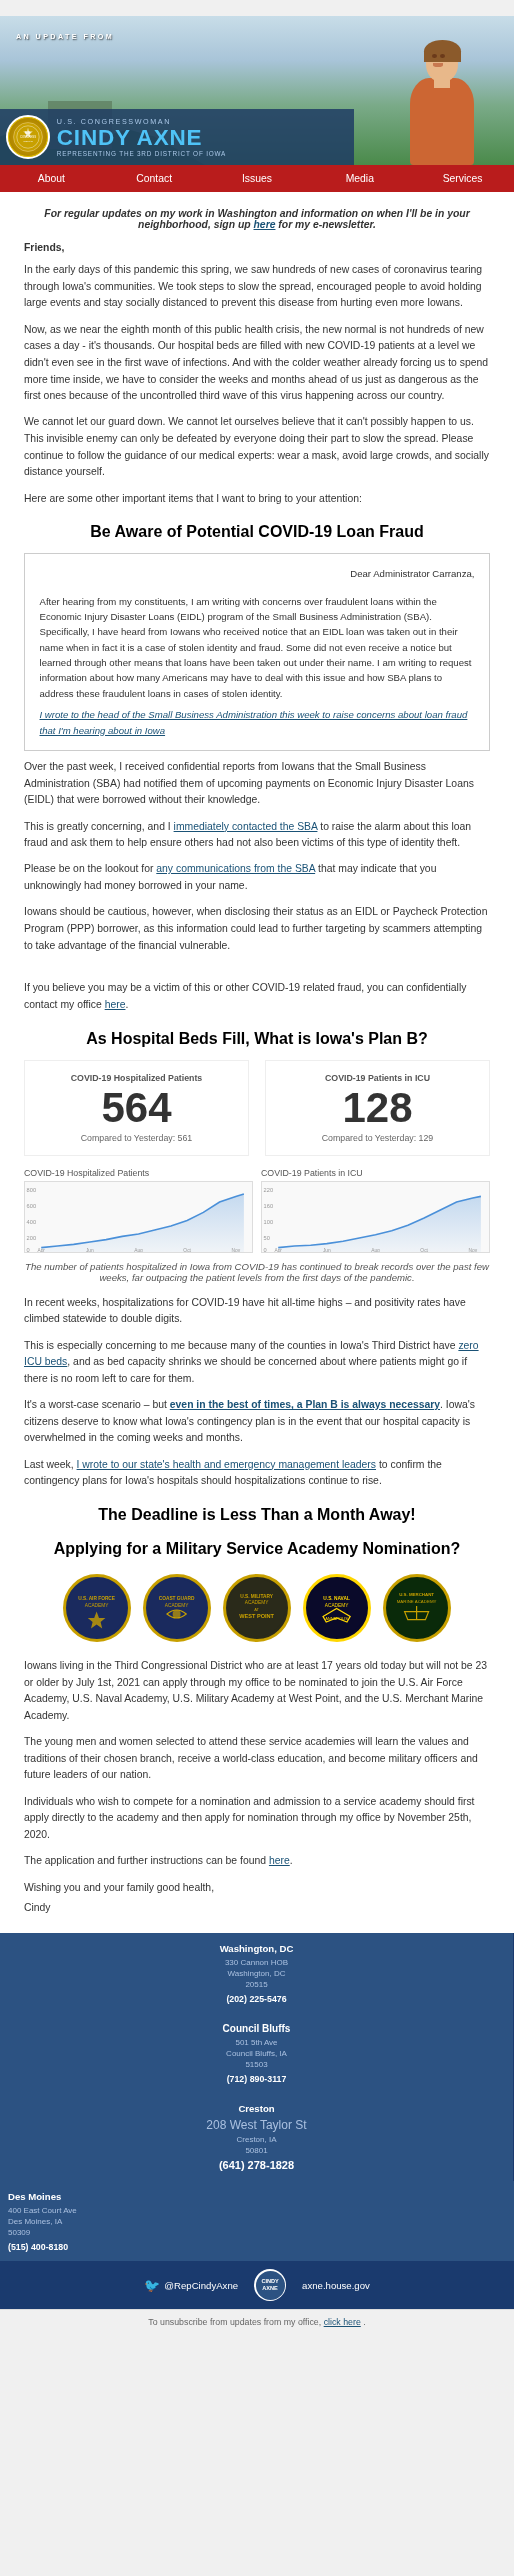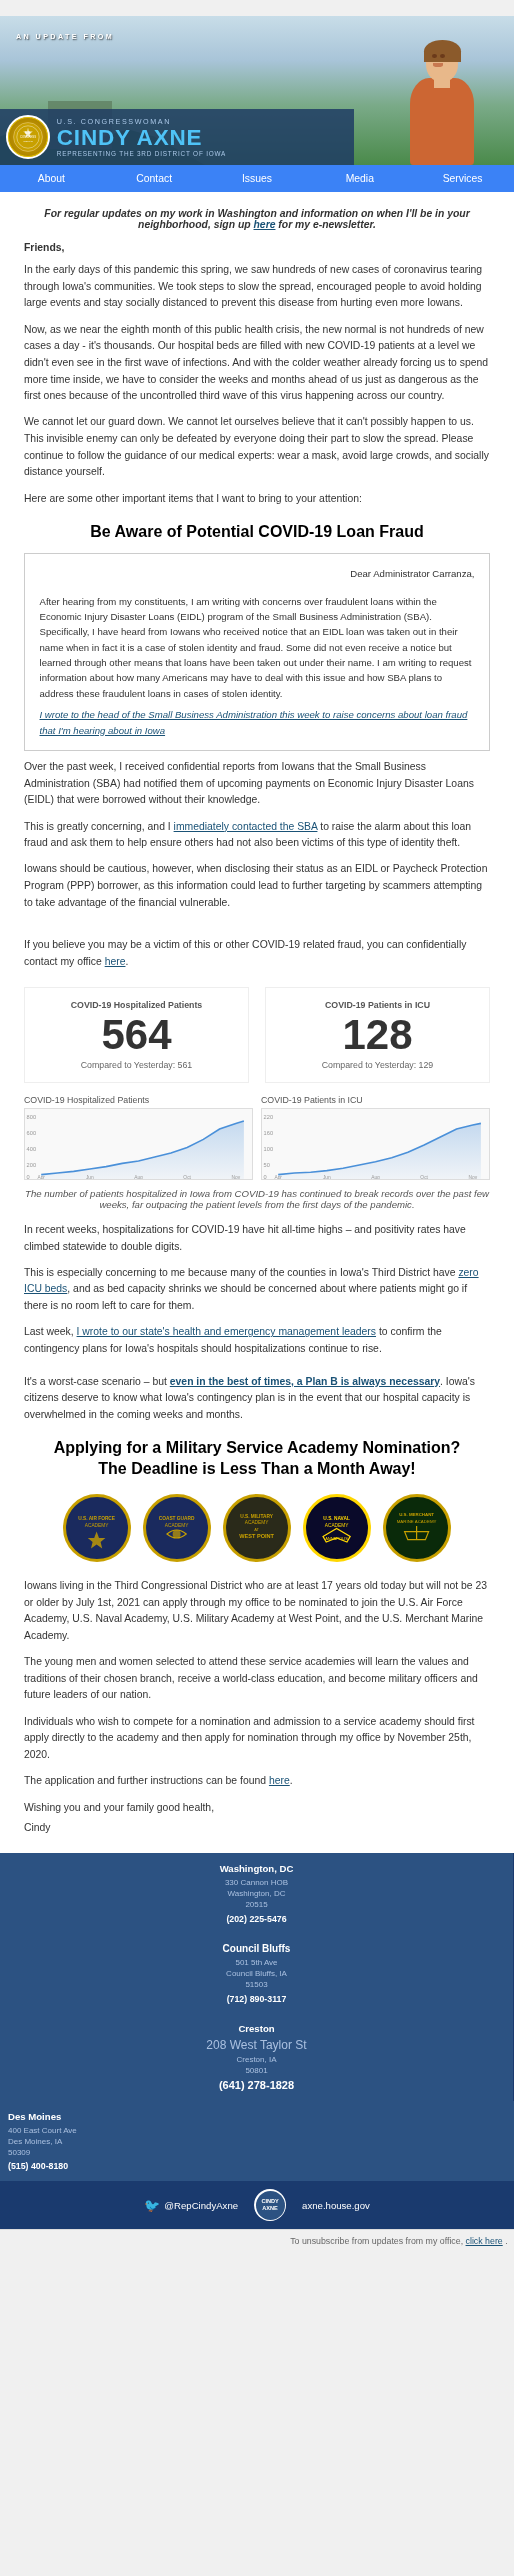--- a/index.html
+++ b/index.html
@@ -60,21 +60,21 @@
         <div style="position:absolute; top:40px; left:28px; width:16px; height:12px; background:#e8b88a; z-index:2;"></div>
 
         <div style="position:absolute; top:17.7px; left:26px; width:4.8px; height:4px; background:#6b3a1a; border-radius:50%; z-index:4;"></div>
         <div style="position:absolute; top:17.7px; left:34px; width:4.8px; height:4px; background:#6b3a1a; border-radius:50%; z-index:4;"></div>
         <div style="position:absolute; top:27px; left:27px; width:9.6px; height:4px; background:#c87850; border-radius:0 0 50% 50%; z-index:4;"></div>
       </div>
     </div>
   </div>
 </div>
 
-<nav style="background:#3b82f6; display:flex; width:100%;">
+<nav style="background:#b91c1c; display:flex; width:100%;">
   <a style="flex:1; text-align:center; color:#fff; padding:8px 4px; font-size:10.4px; text-decoration:none;">About</a>
   <a style="flex:1; text-align:center; color:#fff; padding:8px 4px; font-size:10.4px; text-decoration:none;">Contact</a>
   <a style="flex:1; text-align:center; color:#fff; padding:8px 4px; font-size:10.4px; text-decoration:none;">Issues</a>
   <a style="flex:1; text-align:center; color:#fff; padding:8px 4px; font-size:10.4px; text-decoration:none;">Media</a>
   <a style="flex:1; text-align:center; color:#fff; padding:8px 4px; font-size:10.4px; text-decoration:none;">Services</a>
 </nav>
 
 <div style="background:#fff; padding:16px 24px;">
 
   <p style="font-size:10.4px; margin-bottom:11.2px; text-align:center; font-style:italic; font-weight:bold;">
@@ -93,25 +93,27 @@
   <div style="border:0.8px solid #ccc; padding:12px 14.5px; margin:8px 0; font-size:9.6px; line-height:1.6; color:#333;">
     <p style="margin-bottom:12px;text-align:right;">Dear Administrator Carranza,</p>
     <p style="margin-bottom:6.4px;">After hearing from my constituents, I am writing with concerns over fraudulent loans within the Economic Injury Disaster Loans (EIDL) program of the Small Business Administration (SBA). Specifically, I have heard from Iowans who received notice that an EIDL loan was taken out in their name when in fact it is a case of stolen identity and fraud. Some did not even receive a notice but learned through other means that loans have been taken out under their name. I am writing to request information about how many Americans may have to deal with this issue and how SBA plans to address these fraudulent loans in cases of stolen identity.</p>
     <a href="#" style="color:#1a5276; font-style:italic; display:block; margin-top:6.4px; font-size:9.6px;">I wrote to the head of the Small Business Administration this week to raise concerns about loan fraud that I'm hearing about in Iowa</a>
   </div>
 
   <p style="font-size:10.4px; line-height:1.6; margin-bottom:9.6px;">Over the past week, I received confidential reports from Iowans that the Small Business Administration (SBA) had notified them of upcoming payments on Economic Injury Disaster Loans (EIDL) that were borrowed without their knowledge.</p>
 
   <p style="font-size:10.4px; line-height:1.6; margin-bottom:9.6px;">This is greatly concerning, and I <a href="#" style="color:#1a5276;">immediately contacted the SBA</a> to raise the alarm about this loan fraud and ask them to help ensure others had not also been victims of this type of identity theft.</p>
 
+  <p style="font-size:10.4px; line-height:1.6; margin-bottom:9.6px;">Please be on the lookout for <a href="#" style="color:#1a5276;">any communications from the SBA</a> that may indicate that you unknowingly had money borrowed in your name.</p>
 
   <p style="font-size:10.4px; line-height:1.6; margin-bottom:26px;">Iowans should be cautious, however, when disclosing their status as an EIDL or Paycheck Protection Program (PPP) borrower, as this information could lead to further targeting by scammers attempting to take advantage of the financial vulnerable.</p>
 
   <p style="font-size:10.4px; line-height:1.6; margin-bottom:16px;">If you believe you may be a victim of this or other COVID-19 related fraud, you can confidentially contact my office <a href="#" style="color:#1a5276;">here</a>.</p>
 
+  <h2 style="font-size:16px; font-weight:bold; text-align:center; margin:16px 0 12px; color:#000;">As Hospital Beds Fill, What is Iowa's Plan B?</h2>
 
   <div style="display:flex; gap:16px; margin:12px 0;">
     <div style="flex:1; text-align:center; padding:12px; border:0.8px solid #eee;">
       <div style="font-size:8.8px; color:#555; margin-bottom:4px; font-weight:bold;">COVID-19 Hospitalized Patients</div>
       <div style="font-size:42px; font-weight:bold; color:#333; line-height:1;">564</div>
       <div style="font-size:8.8px; color:#666; margin-top:4px;">Compared to Yesterday: 561</div>
     </div>
     <div style="flex:1; text-align:center; padding:12px; border:0.8px solid #eee;">
       <div style="font-size:8.8px; color:#555; margin-bottom:4px; font-weight:bold;">COVID-19 Patients in ICU</div>
       <div style="font-size:42px; font-weight:bold; color:#333; line-height:1;">128</div>
@@ -174,26 +176,26 @@
       </div>
     </div>
   </div>
 
   <p style="font-size:9.6px; text-align:center; font-style:italic; color:#555; margin:8px 0 12px;">The number of patients hospitalized in Iowa from COVID-19 has continued to break records over the past few weeks, far outpacing the patient levels from the first days of the pandemic.</p>
 
   <p style="font-size:10.4px; line-height:1.6; margin-bottom:9.6px;">In recent weeks, hospitalizations for COVID-19 have hit all-time highs – and positivity rates have climbed statewide to double digits.</p>
 
   <p style="font-size:10.4px; line-height:1.6; margin-bottom:9.6px;">This is especially concerning to me because many of the counties in Iowa's Third District have <a href="#" style="color:#1a5276;">zero ICU beds</a>, and as bed capacity shrinks we should be concerned about where patients might go if there is no room left to care for them.</p>
 
+  <p style="font-size:10.4px; line-height:1.6; margin-bottom:9.6px;">It's a worst-case scenario – but <strong><a href="#" style="color:#1a5276;">even in the best of times, a Plan B is always necessary</a></strong>. Iowa's citizens deserve to know what Iowa's contingency plan is in the event that our hospital capacity is overwhelmed in the coming weeks and months.</p>
+
   <p style="font-size:10.4px; line-height:1.6; margin-bottom:16px;">Last week, <a href="#" style="color:#1a5276;">I wrote to our state's health and emergency management leaders</a> to confirm the contingency plans for Iowa's hospitals should hospitalizations continue to rise.</p>
 
-  <p style="font-size:10.4px; line-height:1.6; margin-bottom:9.6px;">It's a worst-case scenario – but <strong><a href="#" style="color:#1a5276;">even in the best of times, a Plan B is always necessary</a></strong>. Iowa's citizens deserve to know what Iowa's contingency plan is in the event that our hospital capacity is overwhelmed in the coming weeks and months.</p>
-
+  <h2 style="font-size:16px; font-weight:bold; text-align:center; margin:0 0 12px; color:#000;">The Deadline is Less Than a Month Away!</h2>
   <h2 style="font-size:16px; font-weight:bold; text-align:center; margin:16px 0 2.4px; color:#000;">Applying for a Military Service Academy Nomination?</h2>
-  <h2 style="font-size:16px; font-weight:bold; text-align:center; margin:0 0 12px; color:#000;">The Deadline is Less Than a Month Away!</h2>
 
   <div style="display:flex; justify-content:center; gap:12px; margin:16px 0; flex-wrap:wrap;">
 
     <div style="width:68px; height:68px; border-radius:50%; background:#1a2a5e; border:3.2px solid #c8a000; display:flex; align-items:center; justify-content:center; overflow:hidden;">
       <svg width="60" height="60" viewBox="0 0 75 75" style="font-size:14px">
         <circle cx="37" cy="37" r="36" fill="#1a2a5e"></circle>
         <text x="37" y="28" text-anchor="middle" font-size="6" fill="#c8a000" font-weight="bold">U.S. AIR FORCE</text>
         <text x="37" y="36" text-anchor="middle" font-size="6" fill="#c8a000">ACADEMY</text>
         <polygon points="37,42 40,50 48,50 42,55 44,63 37,58 30,63 32,55 26,50 34,50" fill="#c8a000" opacity="0.8"></polygon>
       </svg>
@@ -295,18 +297,18 @@
   <div style="background:#fff; border-radius:50%; width:32px; height:32px; display:flex; align-items:center; justify-content:center; overflow:hidden;">
     <div style="background:#2c5282; width:29px; height:29px; border-radius:50%; display:flex; align-items:center; justify-content:center;">
       <span style="color:#fff; font-size:5.6px; font-weight:bold; text-align:center; line-height:1.2;">CINDY<br>AXNE</span>
     </div>
   </div>
   <div style="color:#fff; font-size:9.6px; cursor:pointer;">
     <span>axne.house.gov</span>
   </div>
 </div>
 
-<div style="background:#f0f0f0; padding:6.4px; text-align:right; font-size:8.8px; color:#666; border-top:0.8px solid #ddd;">
+<div style="background:#f0f0f0; padding:6.4px; text-align:center; font-size:8.8px; color:#666; border-top:0.8px solid #ddd;">
   <span>To unsubscribe from updates from my office, </span>
   <a href="#" style="color:#1a5276; font-size:8.8px;">click here</a>
   <span>.</span>
 </div>
 
 
 </body></html>

